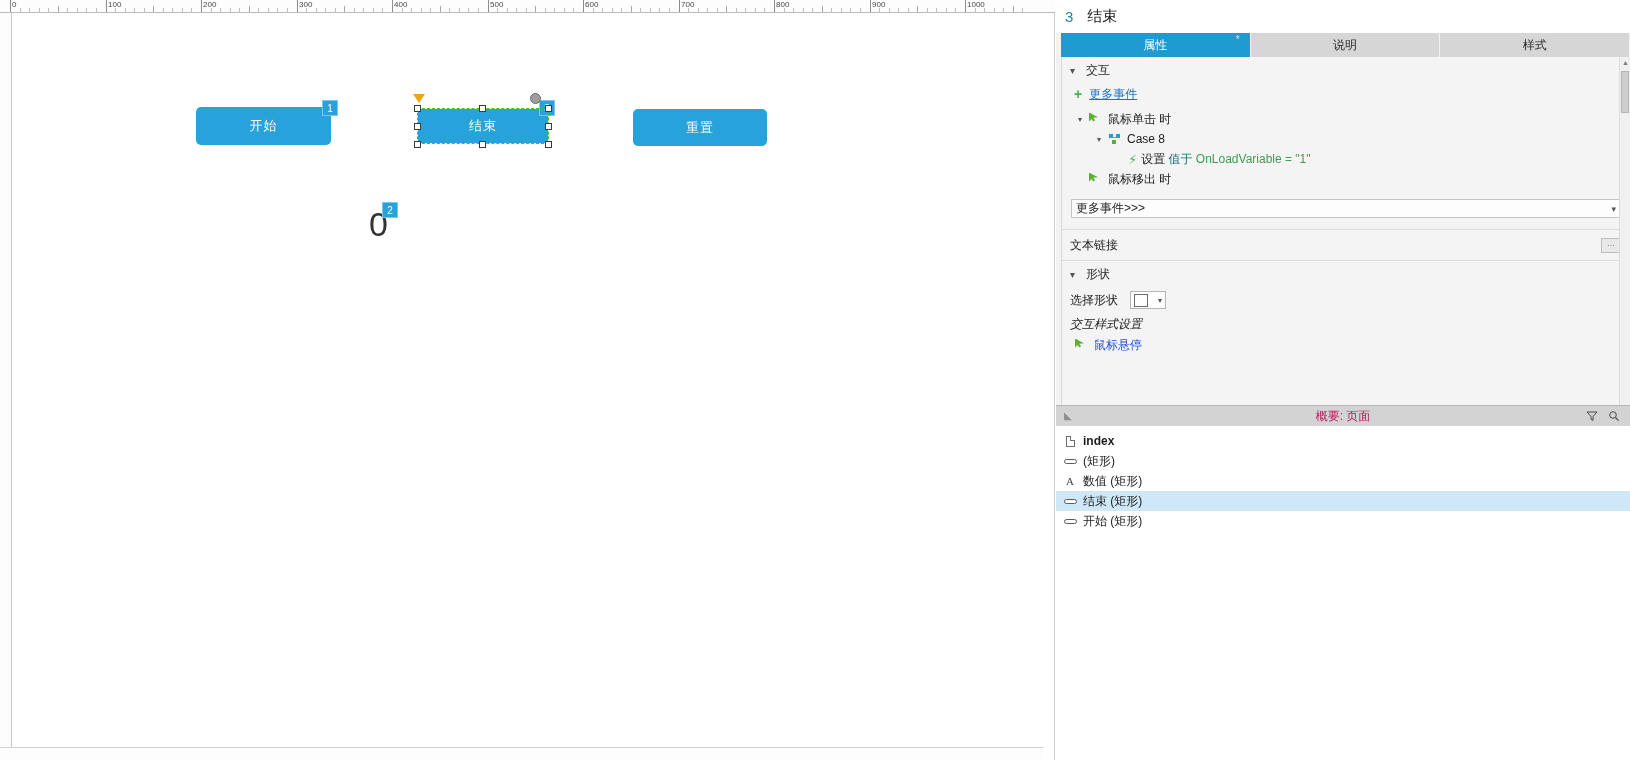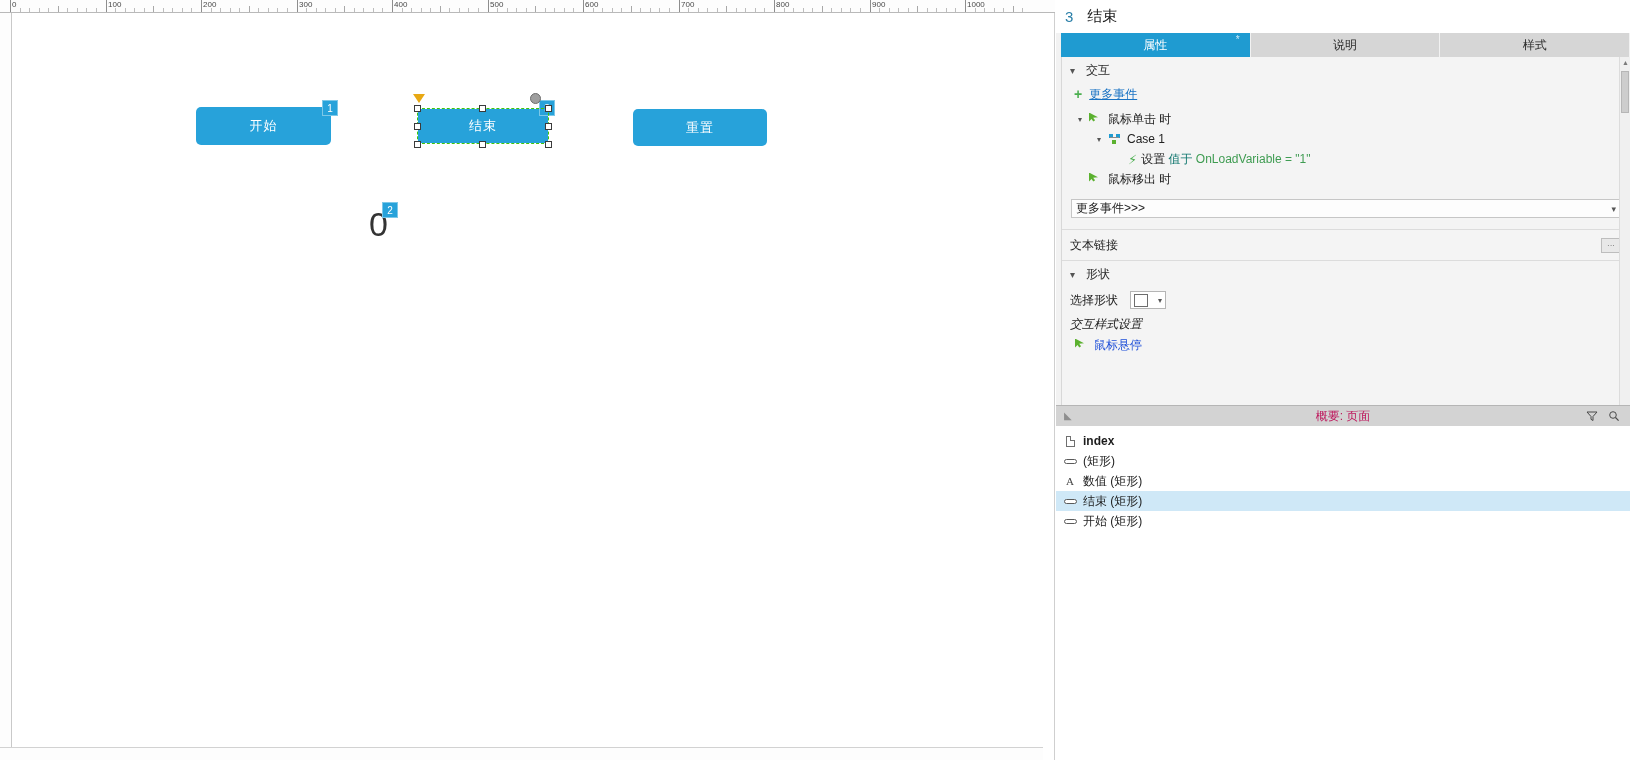--- a/index.html
+++ b/index.html
@@ -403,21 +403,21 @@
 
         <div class="trow" style="padding-left:16px;">
           <span class="arrow">▾</span>
           <span class="ico ico-mouse"></span>
           <span class="tlabel">鼠标单击 时</span>
         </div>
 
         <div class="trow" style="padding-left:35px;">
           <span class="arrow">▾</span>
           <span class="ico ico-case"></span>
-          <span class="tlabel">Case 1</span>
+          <span class="tlabel">Case 8</span>
         </div>
 
         <div class="trow" style="padding-left:66px;">
           <span class="ico-bolt">⚡</span>
           <span class="tlabel">
             <span>设置</span>
             <span class="gr">值于</span>
             <span class="gr2">OnLoadVariable = "1"</span>
           </span>
         </div>

